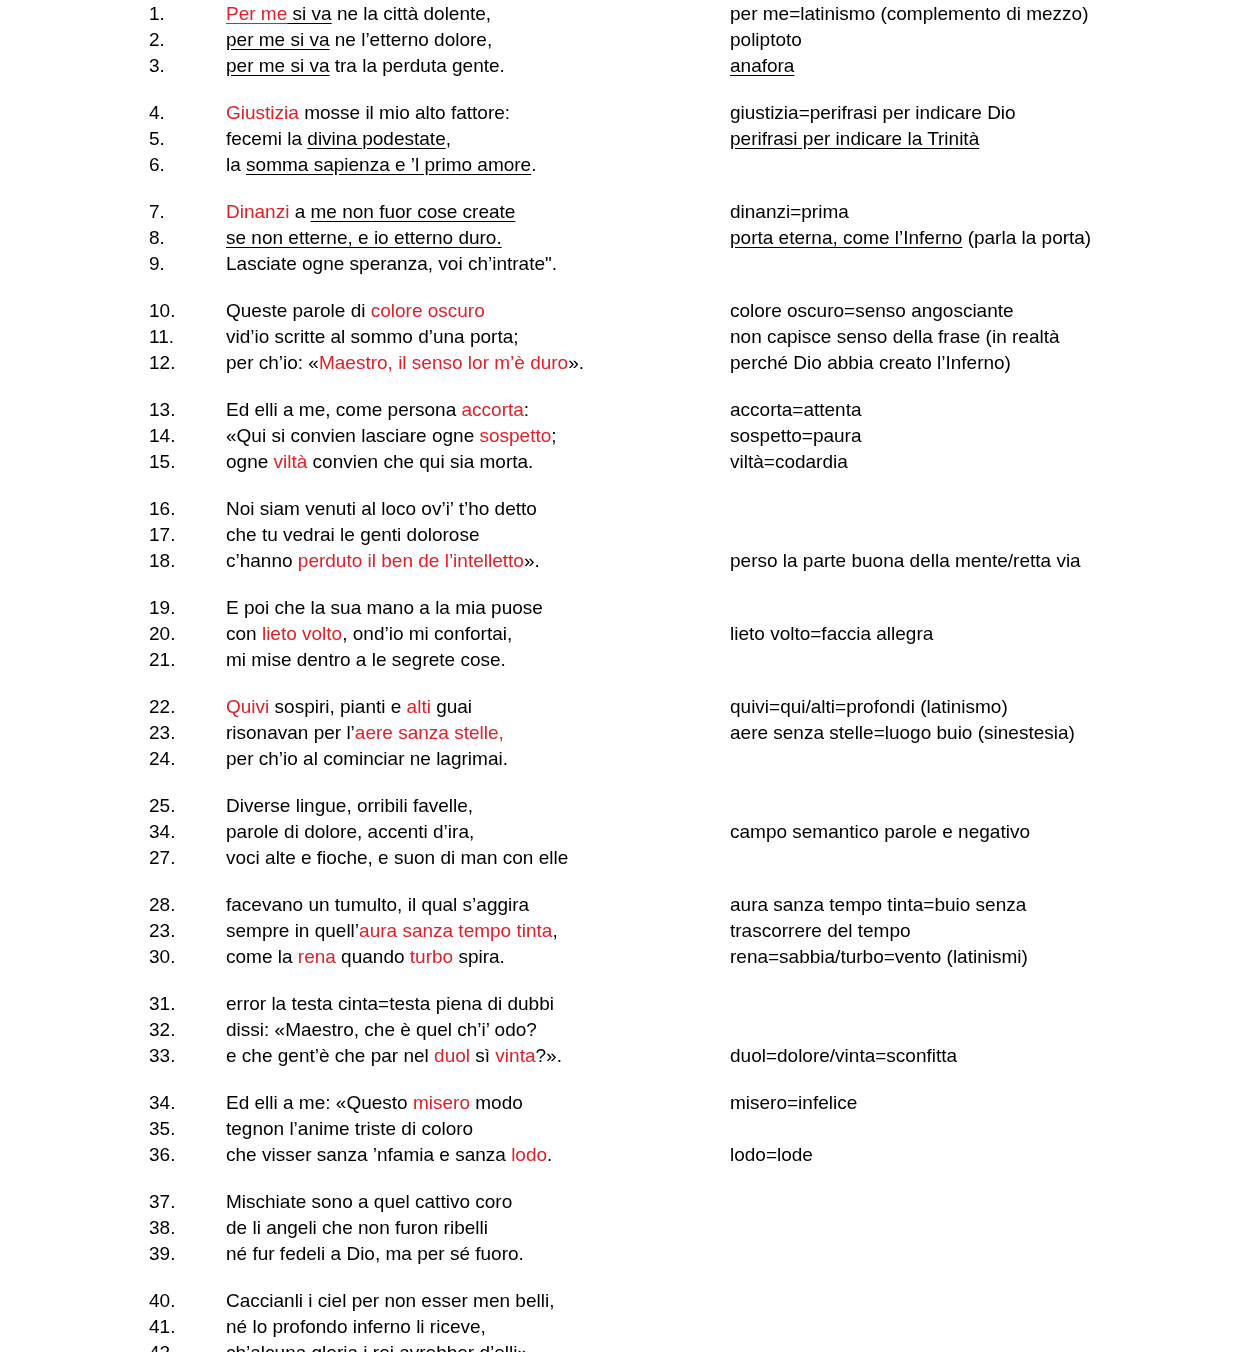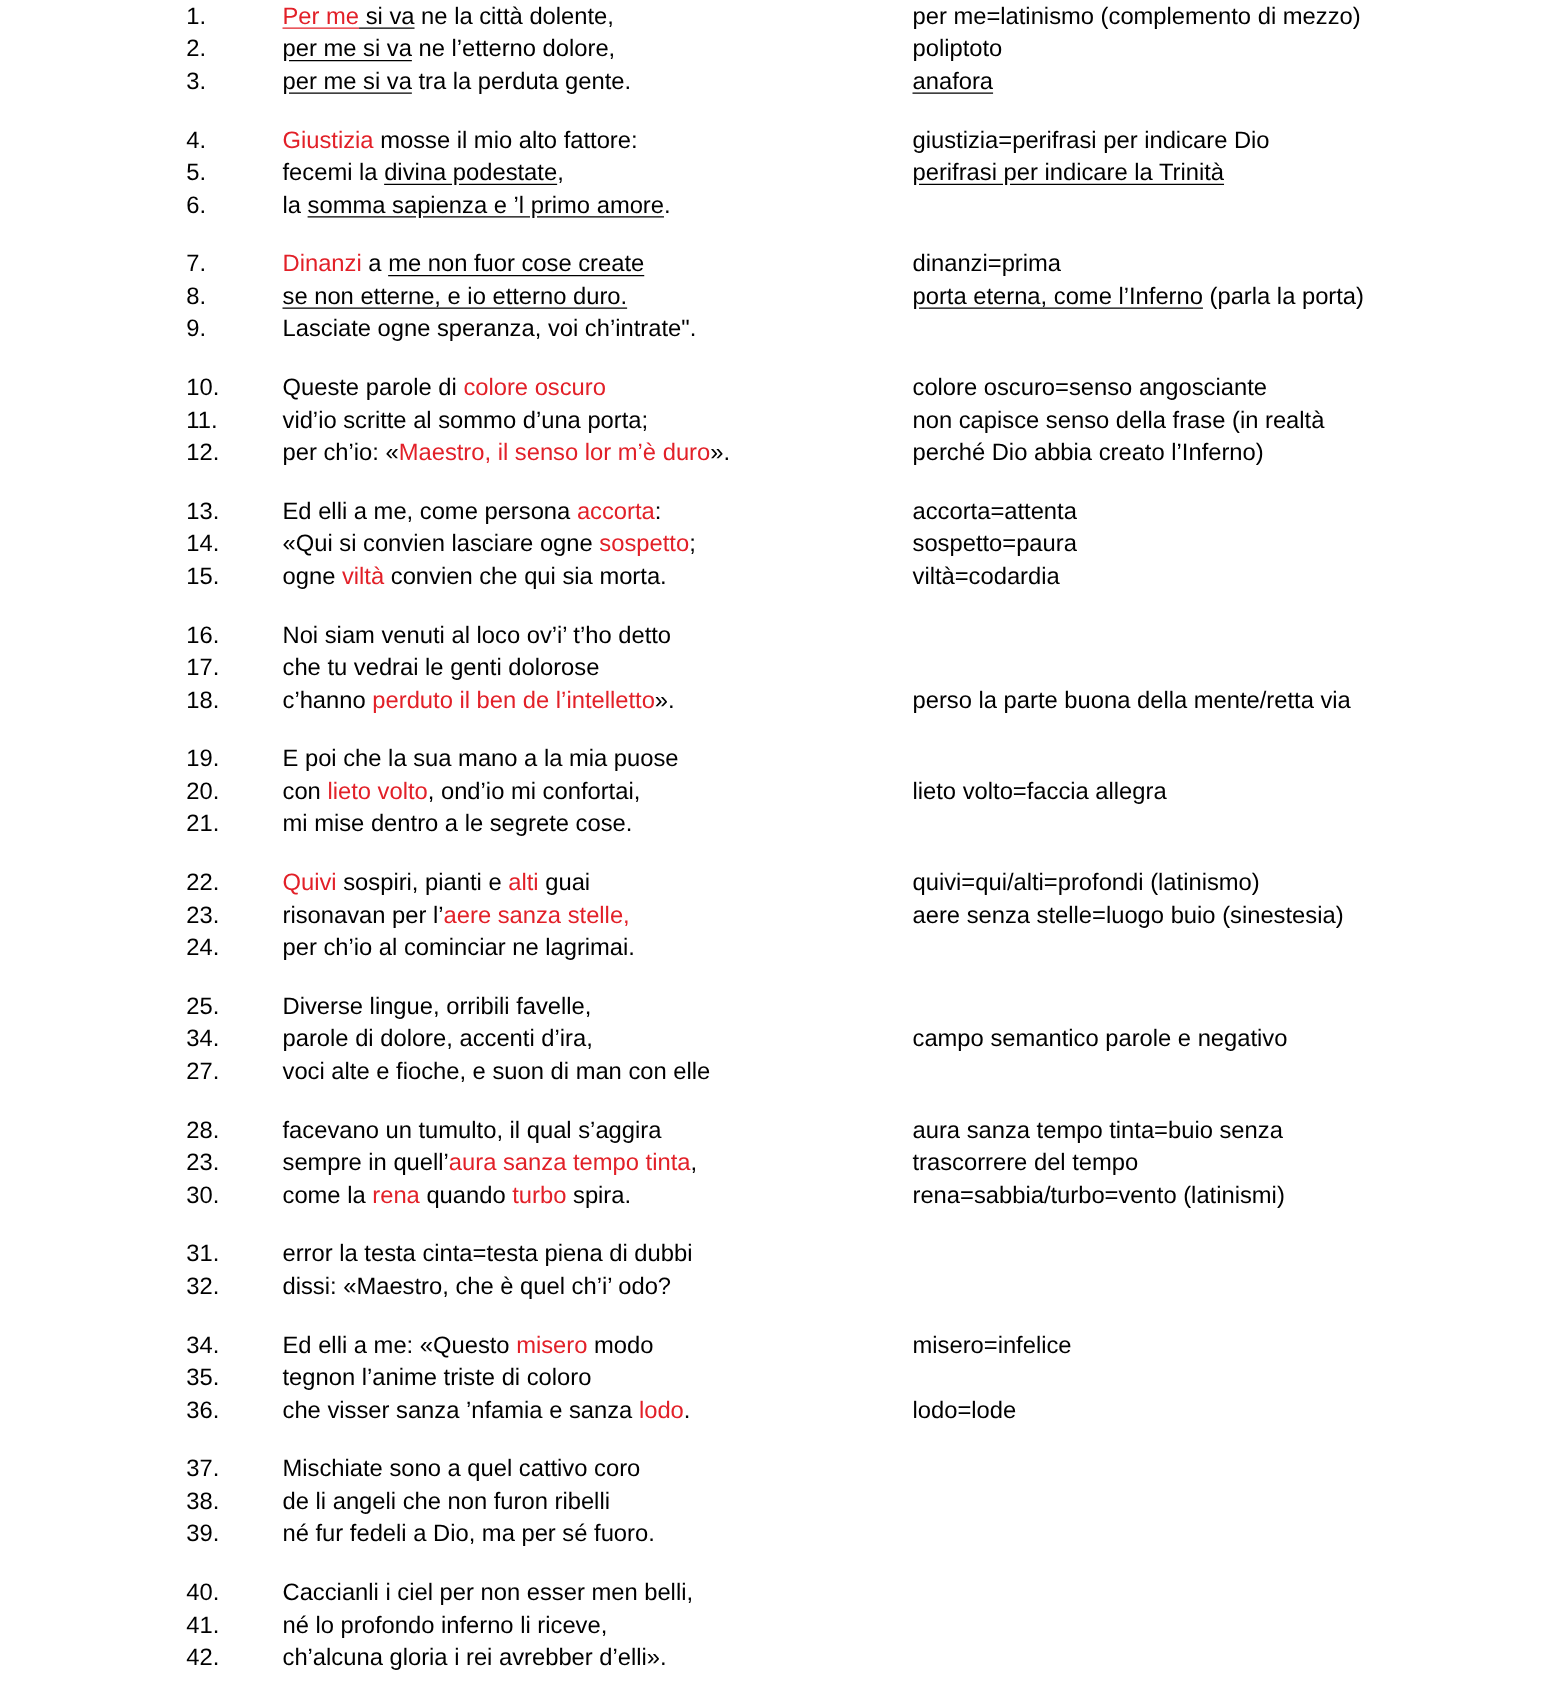--- a/index.html
+++ b/index.html
@@ -200,20 +200,25 @@
     <div class="tercet">
       <div class="row">
         <div class="num">31.</div>
         <div class="note"><span class="">error la testa cinta=testa piena di dubbi</span></div>
       </div>
       <div class="row">
         <div class="num">32.</div>
         <div class="verse"><span class="">dissi: «Maestro, che è quel ch’i’ odo?</span></div>
         <div class="note"></div>
       </div>
+      <div class="row">
+        <div class="num">33.</div>
+        <div class="verse"><span class="">e che gent’è che par nel </span><span class="seg-r seg-b">duol</span><span class=""> sì </span><span class="seg-r seg-b">vinta</span><span class="">?».</span></div>
+        <div class="note"><span class="">duol=dolore/vinta=sconfitta</span></div>
+      </div>
     </div>
     <div class="tercet">
       <div class="row">
         <div class="num">34.</div>
         <div class="verse"><span class="">Ed elli a me: «Questo </span><span class="seg-r seg-b">misero</span><span class=""> modo</span></div>
         <div class="note"><span class=""> misero=infelice</span></div>
       </div>
       <div class="row">
         <div class="num">35.</div>
         <div class="verse"><span class="">tegnon l’anime triste di coloro</span></div>

